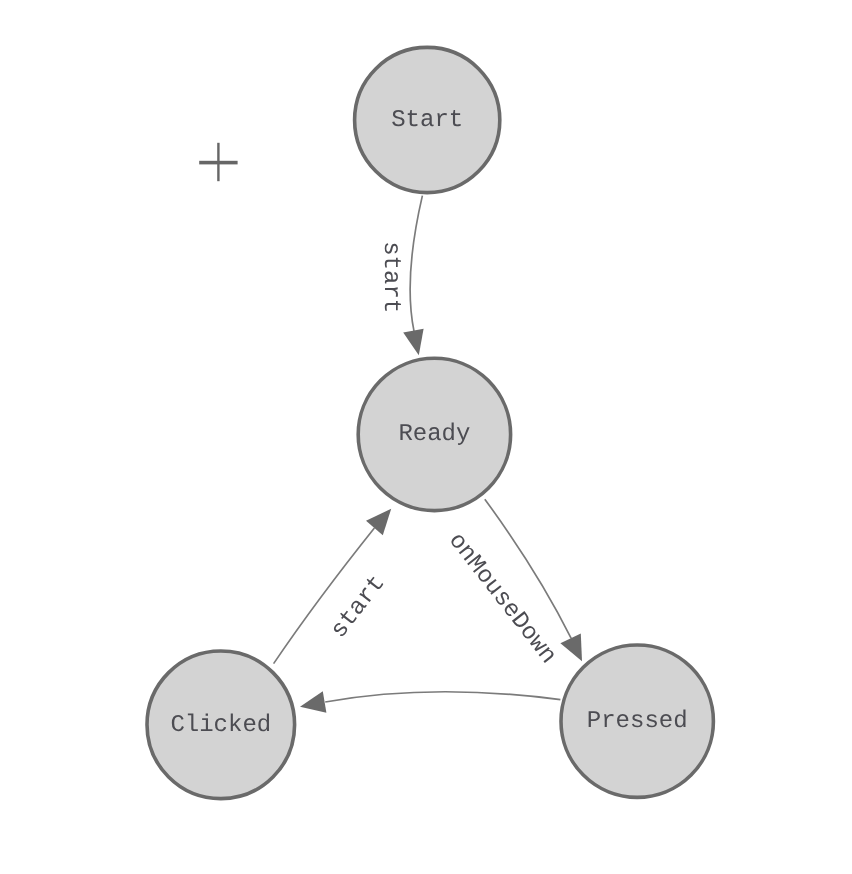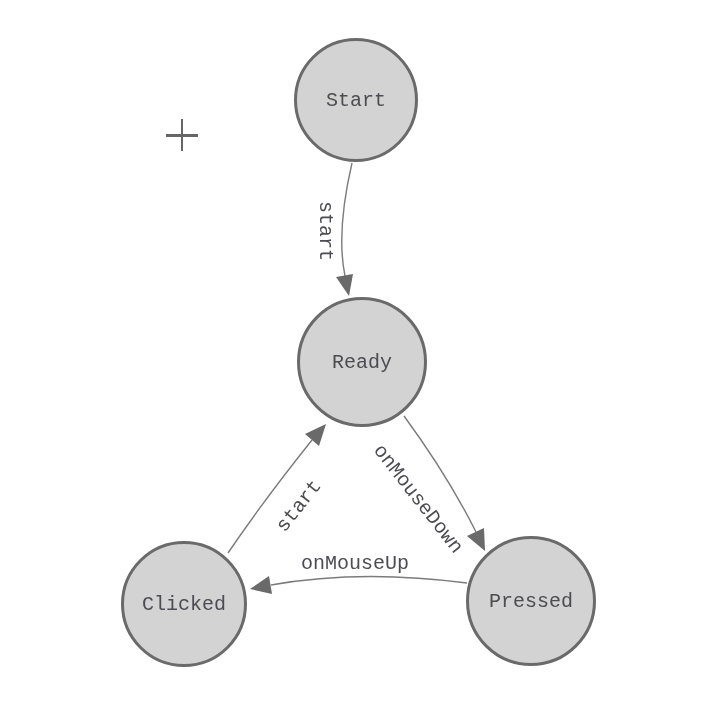--- a/index.html
+++ b/index.html
@@ -110,15 +110,14 @@
   <div class="node node-ready">
     <span>Ready</span>
   </div>
   <div class="node node-pressed">
     <span>Pressed</span>
   </div>
 
   <div class="edge-label el-start-to-ready">start</div>
   <div class="edge-label el-clicked-to-ready">start</div>
   <div class="edge-label el-ready-to-pressed">onMouseDown</div>
-  <div class="edge-label el-pressed-to-clicked">onMouseUp</div>
 
 </div>
 
 </body></html>

